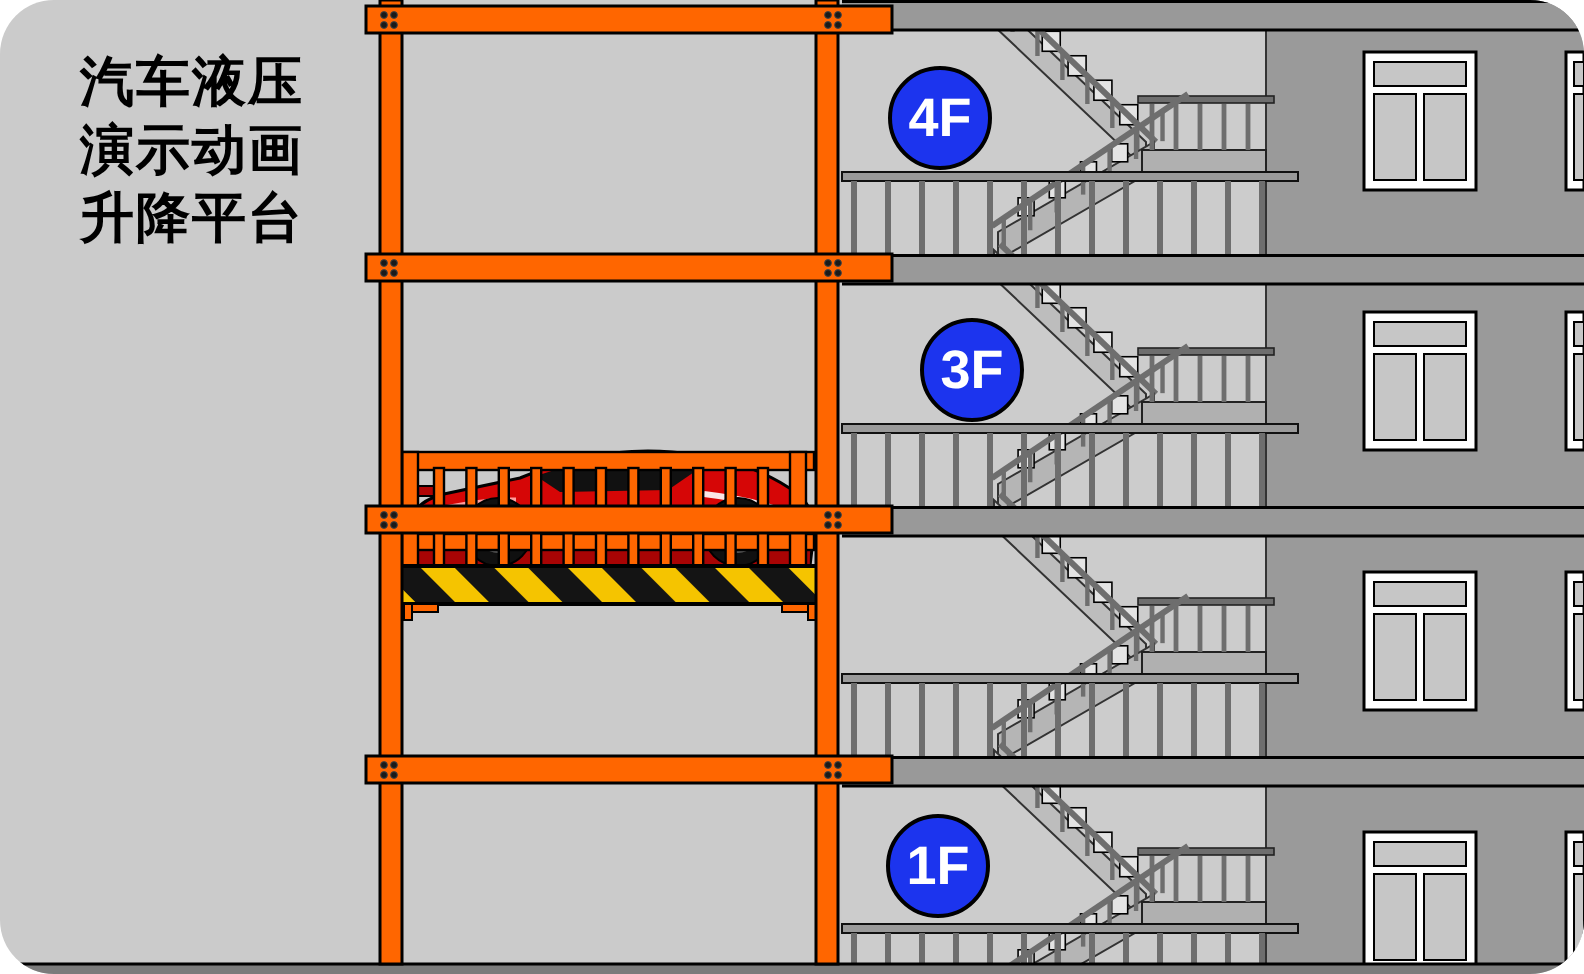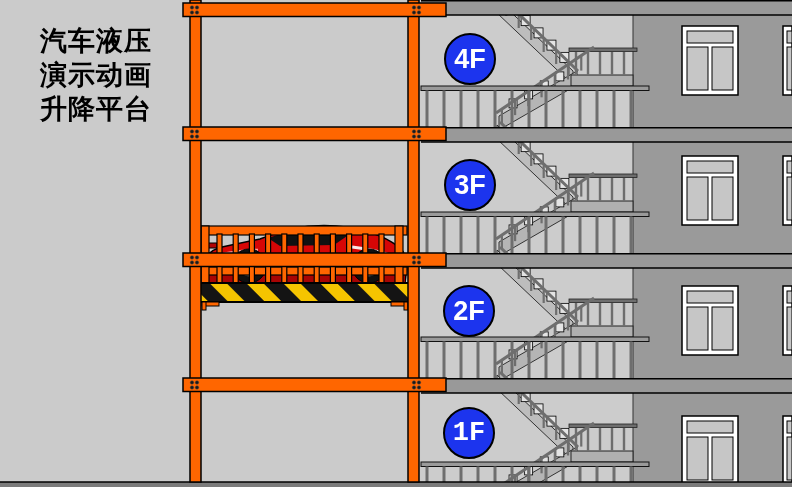--- a/index.html
+++ b/index.html
@@ -1,17 +1,17 @@
 <!DOCTYPE html>
 <html><head>
 <meta charset="utf-8">
 <style>
   html,body{margin:0;padding:0;}
   body{font-family:"Liberation Sans","DejaVu Sans",sans-serif;}
-  #stage{position:relative;width:792px;height:487px;background:#cbcbcb;overflow:hidden;}
+  #stage{position:relative;width:792px;height:487px;background:#cbcbcb;overflow:hidden;border-radius:27px;}
   #scene{position:absolute;left:0;top:0;}
   .title-block{position:absolute;left:30px;top:24px;width:132px;text-align:center;
     font-weight:bold;font-size:27px;line-height:34px;color:#000000;letter-spacing:1px;}
   .floor-badge{position:absolute;width:52px;height:52px;border-radius:50%;
     border:2px solid #000;display:flex;align-items:center;justify-content:center;
     color:#fff;font-weight:bold;font-size:27px;box-sizing:border-box;}
 </style>
 </head>
 <body>
 
@@ -431,27 +431,24 @@
           <circle cx="414" cy="387.5" r="1.7" fill="#1a1a1a" stroke="#444" stroke-width="0.5"></circle>
           <circle cx="419" cy="382.5" r="1.7" fill="#1a1a1a" stroke="#444" stroke-width="0.5"></circle>
           <circle cx="419" cy="387.5" r="1.7" fill="#1a1a1a" stroke="#444" stroke-width="0.5"></circle>
         </g>
       </g>
   </svg>
 
   <div class="floor-badge" style="left: 444px; top: 33px; background: rgb(28, 52, 238);">
       <span>4F</span>
     </div>
-  <div class="floor-badge" style="left: 444px; top: 159px; background: rgb(28, 52, 238);">
+  <div class="floor-badge" style="left: 460px; top: 159px; background: rgb(28, 52, 238);">
       <span>3F</span>
     </div>
-  <div class="floor-badge" style="left: 443px; top: 285px; background: rgb(28, 52, 238);">
-      <span>2F</span>
-    </div>
-  <div class="floor-badge" style="left: 443px; top: 407px; background: rgb(28, 52, 238); font-family: Liberation Mono, monospace;">
+  <div class="floor-badge" style="left: 443px; top: 407px; background: rgb(28, 52, 238);">
       <span>1F</span>
     </div>
 
   <div class="title-block">
     <div>汽车液压</div>
     <div>演示动画</div>
     <div>升降平台</div>
   </div>
 </div>
 

